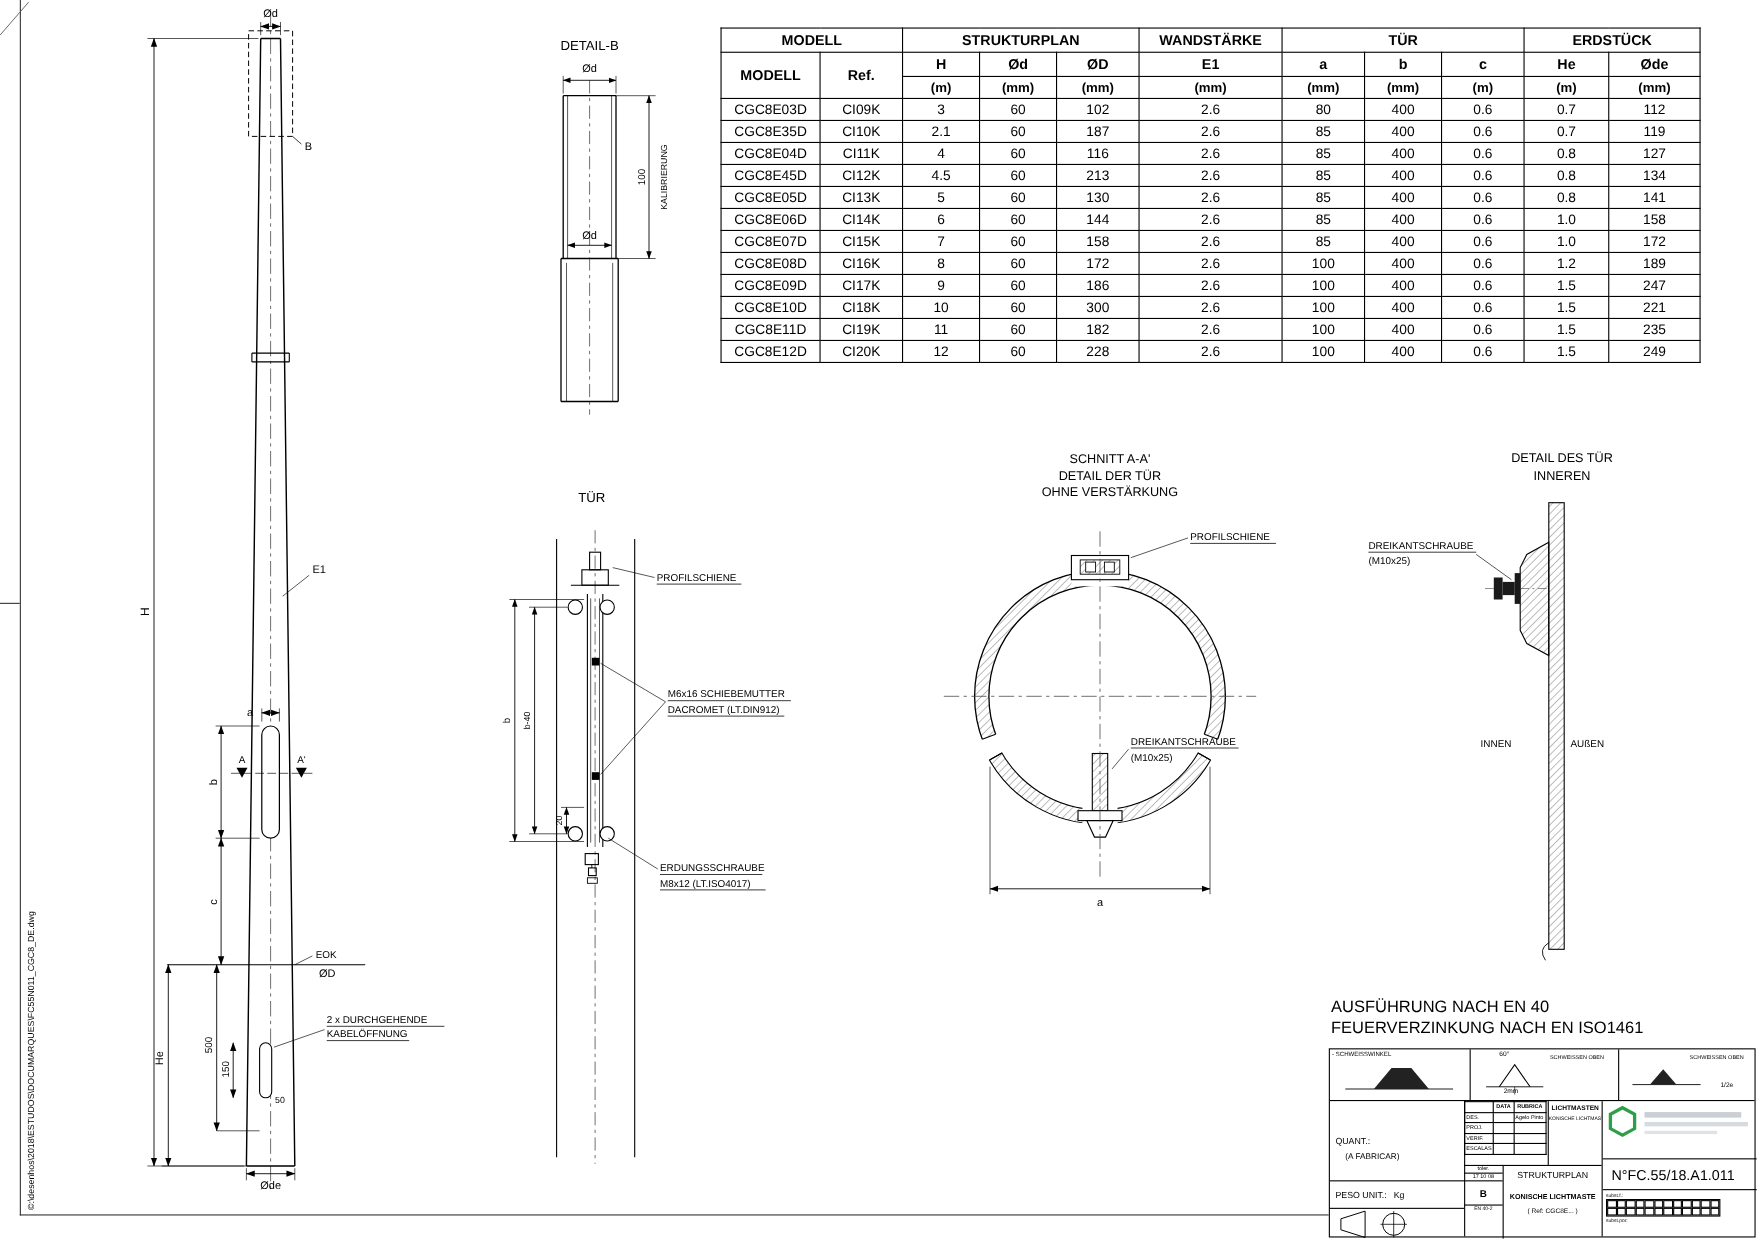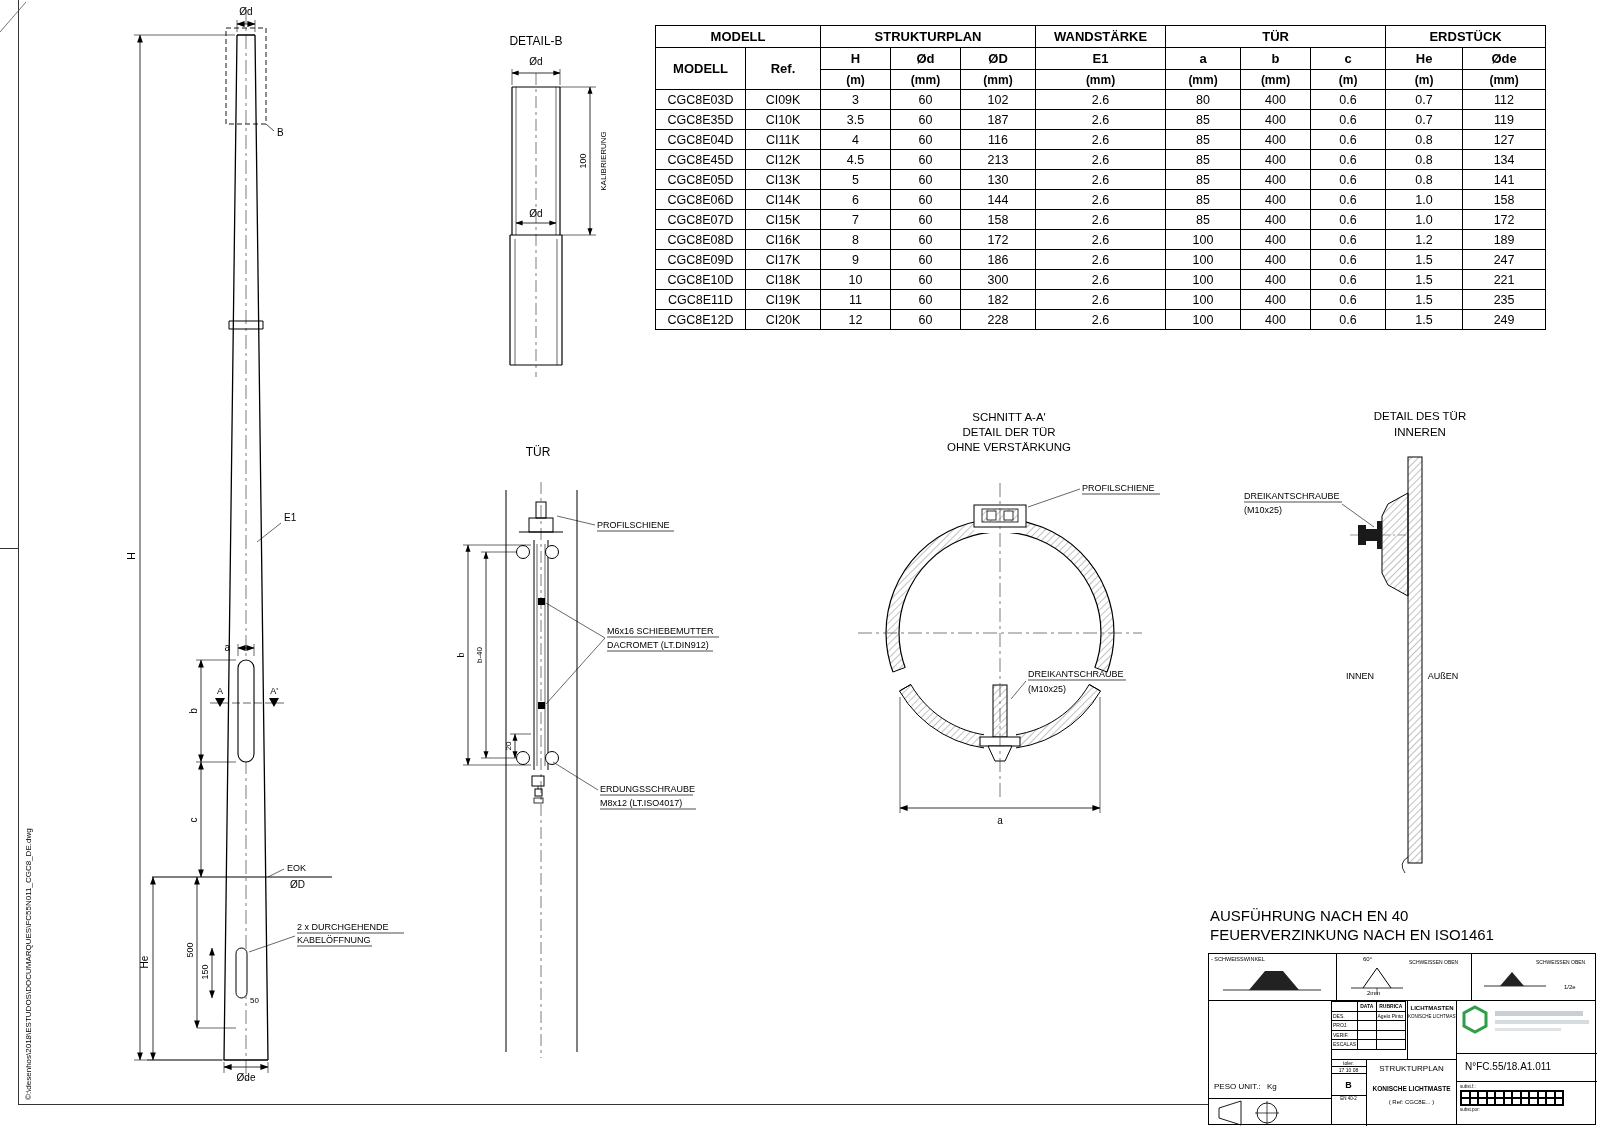--- a/index.html
+++ b/index.html
@@ -20,21 +20,21 @@
   table.spec td { font-size:12.5px; height:20px; }
 
   
   #notes { left:1210px; top:906px; width:400px; font-size:15px; line-height:19px; }
 
   
   #titleblock { left:1208px; top:953px; width:388px; height:172px; border:1.4px solid #000; background:#fff; }
   #titleblock .cell { position:absolute; }
   .t4 { font-size:4.5px; } .t5 { font-size:5px; } .t55 { font-size:5.5px; }
   .t6 { font-size:6px; } .t65 { font-size:6.5px; }
-  .t75 { font-size:7.5px; } .t8 { font-size:8px; } .t9 { font-size:9px; } .t11 { font-size:10px; }
+  .t75 { font-size:7.5px; } .t8 { font-size:8px; } .t9 { font-size:9px; } .t11 { font-size:13px; }
   .tb-weldrow { position:absolute; left:0; top:0; right:0; height:47px; border-bottom:1px solid #000; display:flex; }
   .tb-weldcell { position:relative; height:100%; }
   .tb-weldcell + .tb-weldcell { border-left:1px solid #000; }
   .tb-weldcell span { position:absolute; white-space:nowrap; }
   .wrapspan { white-space:normal !important; line-height:5.5px; }
   table.mini { border-collapse:collapse; width:75px; }
   table.mini td { border:1px solid #000; font-size:5px; height:9.5px; padding:0 1px; white-space:nowrap; overflow:visible; }
   table.mini td.hd { text-align:center; font-weight:bold; }
   #revision-grid { display:grid; grid-template-columns:repeat(12,1fr); width:104px; height:16px; border:0.5px solid #000; }
   #revision-grid div { border:0.5px solid #000; }
@@ -446,21 +446,21 @@
             <td>2.6</td>
             <td>80</td>
             <td>400</td>
             <td>0.6</td>
             <td>0.7</td>
             <td>112</td>
           </tr>
           <tr>
             <td>CGC8E35D</td>
             <td>CI10K</td>
-            <td>3.5</td>
+            <td>2.1</td>
             <td>60</td>
             <td>187</td>
             <td>2.6</td>
             <td>85</td>
             <td>400</td>
             <td>0.6</td>
             <td>0.7</td>
             <td>119</td>
           </tr>
           <tr>
@@ -628,20 +628,24 @@
         <svg width="126" height="45" viewBox="0 0 126 45">
           <line x1="12" y1="32" x2="74" y2="32" stroke="#000" stroke-width="0.8"></line>
           <polygon points="28,32 40,18 52,32" fill="#222"></polygon>
         </svg>
       </div>
     </div>
 
     <div class="cell" style="left:122px;top:47px;bottom:0;width:1px;background:#000"></div>
     <div class="cell" style="left:247px;top:47px;bottom:0;width:1px;background:#000"></div>
 
+    <div class="cell" style="left:0;top:47px;width:122px;height:73px;border-bottom:1px solid #000">
+      <span class="t8 abs" style="left:5px;top:32px">QUANT.:</span>
+      <span class="t75 abs" style="left:14px;top:46px">(A FABRICAR)</span>
+    </div>
     <div class="cell" style="left:0;top:120px;width:122px;height:25px;border-bottom:1px solid #000">
       <span class="t8 abs" style="left:5px;top:8px">PESO UNIT.:</span>
       <span class="t8 abs" style="left:58px;top:8px">Kg</span>
     </div>
     <div class="cell" style="left:0;top:145px;width:122px;height:27px">
       <svg width="122" height="27" viewBox="0 0 122 27">
         <polygon points="10,19 10,9 32,2 32,26" fill="none" stroke="#000" stroke-width="0.9"></polygon>
         <circle cx="58" cy="14" r="10" fill="none" stroke="#000" stroke-width="0.9"></circle>
         <line x1="46" y1="14" x2="70" y2="14" stroke="#000" stroke-width="0.7"></line>
         <line x1="58" y1="2" x2="58" y2="26" stroke="#000" stroke-width="0.7"></line>

